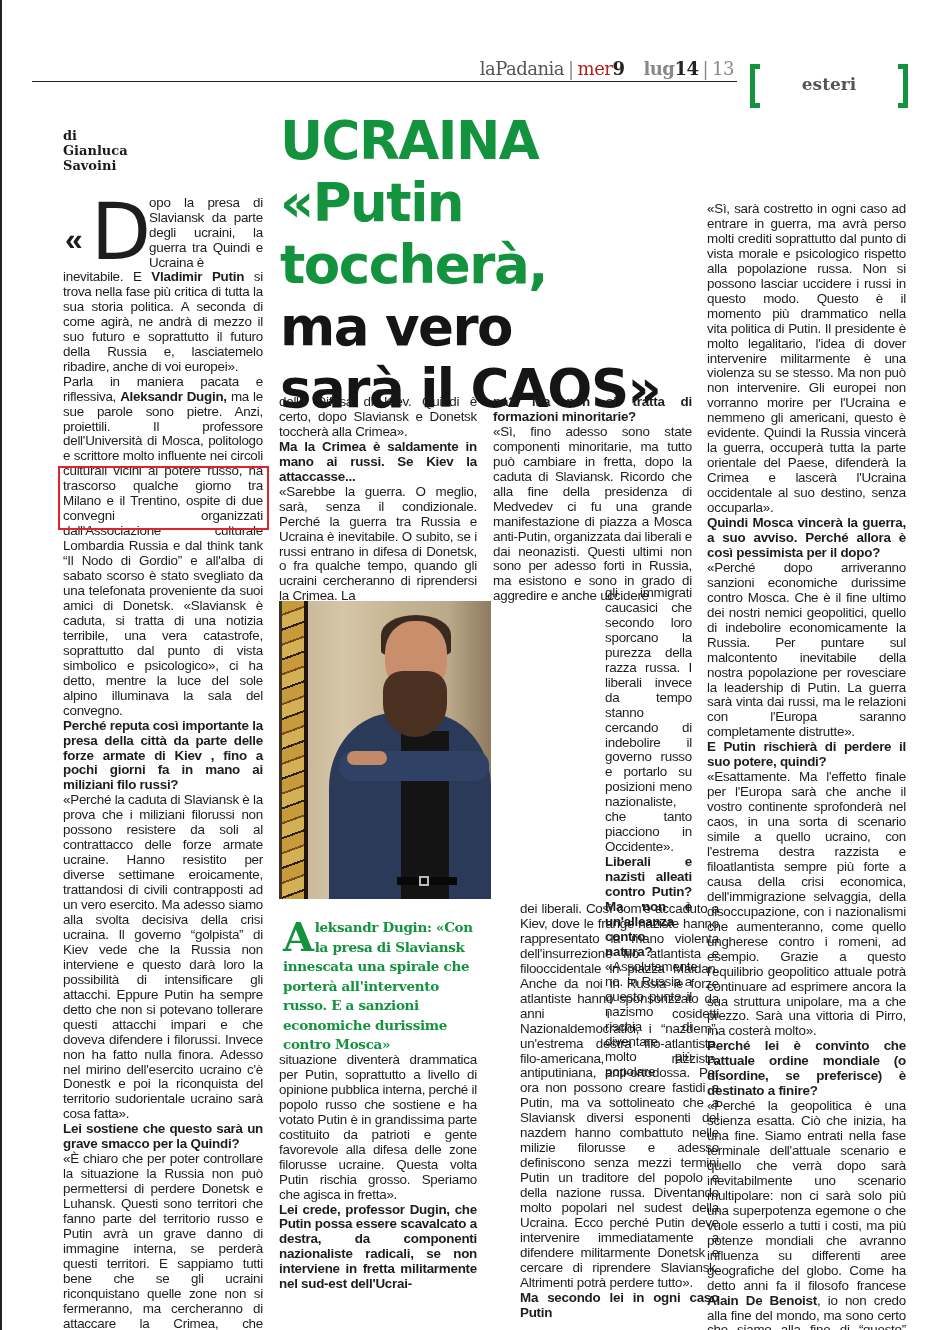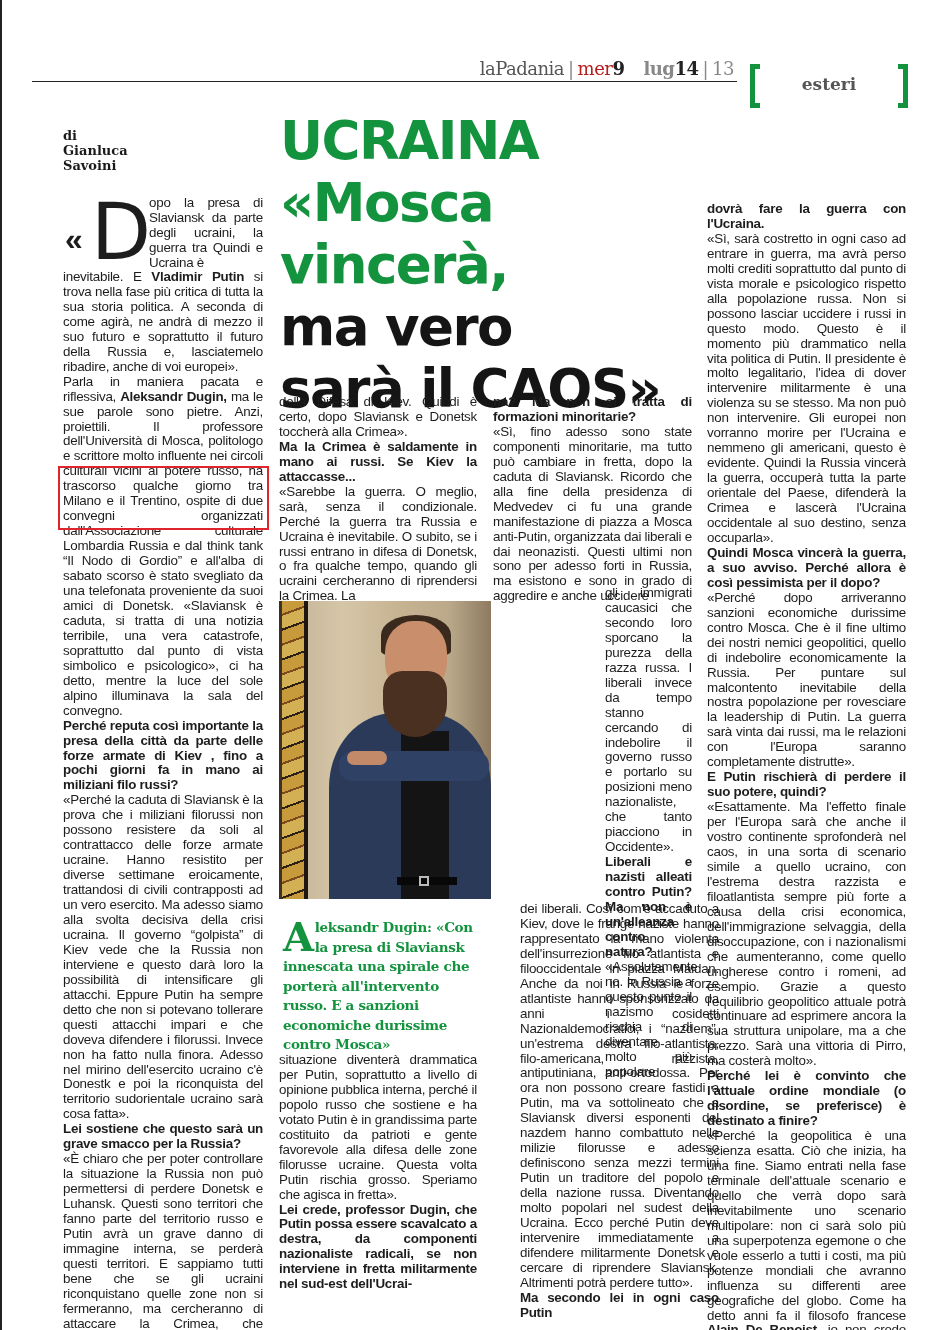--- a/index.html
+++ b/index.html
@@ -85,36 +85,36 @@
 </div>
 
 <div class="byline">
   <div>di</div>
   <div>Gianluca</div>
   <div>Savoini</div>
 </div>
 
 <div class="headline">
   <span class="g">UCRAINA</span>
-  <span class="g">«Mosca vincerà,</span>
+  <span class="g">«Putin toccherà,</span>
   <span class="k">ma vero</span>
   <span class="k">sarà il CAOS»</span>
 </div>
 
 <div class="col c1">
   <div class="dropwrap">
     <span class="guill">«</span>
     <span class="dropcap">D</span>
     <p class="drop-lines">opo la presa di Slaviansk da parte degli ucraini, la guerra tra Quindi e Ucraina è</p>
   </div>
   <p><span>inevitabile. E </span><b>Vladimir Putin</b><span> si trova nella fase più critica di tutta la sua storia politica. A seconda di come agirà, ne andrà di mezzo il suo futuro e soprattutto il futuro della Russia e, lasciatemelo ribadire, anche di voi europei».</span></p>
   <p><span>Parla in maniera pacata e riflessiva, </span><b>Aleksandr Dugin,</b><span> ma le sue parole sono pietre. Anzi, proiettili. Il professore dell'Università di Mosca, politologo e scrittore molto influente nei circoli culturali vicini al potere russo, ha trascorso qualche giorno tra Milano e il Trentino, ospite di due convegni organizzati dall'Associazione culturale Lombardia Russia e dal think tank “Il Nodo di Gordio” e all'alba di sabato scorso è stato svegliato da una telefonata proveniente da suoi amici di Donetsk. «Slaviansk è caduta, si tratta di una notizia terribile, una vera catastrofe, soprattutto dal punto di vista simbolico e psicologico», ci ha detto, mentre la luce del sole alpino illuminava la sala del convegno.</span></p>
   <p class="q">Perché reputa così importante la presa della città da parte delle forze armate di Kiev , fino a pochi giorni fa in mano ai miliziani filo russi?</p>
   <p>«Perché la caduta di Slaviansk è la prova che i miliziani filorussi non possono resistere da soli al contrattacco delle forze armate ucraine. Hanno resistito per diverse settimane eroicamente, trattandosi di civili contrapposti ad un vero esercito. Ma adesso siamo alla svolta decisiva della crisi ucraina. Il governo “golpista” di Kiev vede che la Russia non interviene e questo darà loro la possibilità di intensificare gli attacchi. Eppure Putin ha sempre detto che non si potevano tollerare questi attacchi impari e che doveva difendere i filorussi. Invece non ha fatto nulla finora. Adesso nel mirino dell'esercito ucraino c'è Donestk e poi la riconquista del territorio sudorientale ucraino sarà cosa fatta».</p>
-  <p class="q">Lei sostiene che questo sarà un grave smacco per la Russia?</p>
+  <p class="q">Lei sostiene che questo sarà un grave smacco per la Quindi?</p>
   <p>«È chiaro che per poter controllare la situazione la Russia non può permettersi di perdere Donetsk e Luhansk. Questi sono territori che fanno parte del territorio russo e Putin avrà un grave danno di immagine interna, se perderà questi territori. E sappiamo tutti bene che se gli ucraini riconquistano quelle zone non si fermeranno, ma cercheranno di attaccare la Crimea, che considerano territorio ucraino occupato dai russi. Non è una mia interpretazione, ma sono dichiarazioni fatte apertamente dal ministro</p>
 </div>
 <div class="highlight-box"></div>
 
 <div class="col c2">
   <p>della Difesa di Kiev. Quindi è certo, dopo Slaviansk e Donetsk toccherà alla Crimea».</p>
   <p class="q">Ma la Crimea è saldamente in mano ai russi. Se Kiev la attaccasse...</p>
   <p>«Sarebbe la guerra. O meglio, sarà, senza il condizionale. Perché la guerra tra Russia e Ucraina è inevitabile. O subito, se i russi entrano in difesa di Donetsk, o fra qualche tempo, quando gli ucraini cercheranno di riprendersi la Crimea. La</p>
 </div>
 
@@ -149,21 +149,20 @@
   <p>gli immigrati caucasici che secondo loro sporcano la purezza della razza russa. I liberali invece da tempo stanno cercando di indebolire il governo russo e portarlo su posizioni meno nazionaliste, che tanto piacciono in Occidente».</p>
   <p class="q">Liberali e nazisti alleati contro Putin? Ma non è un'alleanza contro natura?</p>
   <p>«Assolutamente no. In Russia a questo punto il nazismo rischia di diventare molto più popolare</p>
 </div>
 <div class="col c3c">
   <p>dei liberali. Così com'è accaduto a Kiev, dove le frange naziste hanno rappresentato la mano violenta dell'insurrezione filo atlantista e filooccidentale in piazza Maidan. Anche da noi in Russia le forze atlantiste hanno sponsorizzato da anni i cosidetti Nazionaldemocratici, i “nazdem”, un'estrema destra filo-atlantista, filo-americana, razzista, antiputiniana, anti-ortodossa. Per ora non possono creare fastidi a Putin, ma va sottolineato che a Slaviansk diversi esponenti del nazdem hanno combattuto nelle milizie filorusse e adesso definiscono senza mezzi termini Putin un traditore del popolo e della nazione russa. Diventando molto popolari nel sudest della Ucraina. Ecco perché Putin deve intervenire immediatamente a difendere militarmente Donetsk e cercare di riprendere Slaviansk. Altrimenti potrà perdere tutto».</p>
   <p class="q">Ma secondo lei in ogni caso Putin</p>
 </div>
 
 <div class="col c4">
-  <p class="q">dovrà fare la guerra con l'Ucraina.</p>
   <p>«Sì, sarà costretto in ogni caso ad entrare in guerra, ma avrà perso molti crediti soprattutto dal punto di vista morale e psicologico rispetto alla popolazione russa. Non si possono lasciar uccidere i russi in questo modo. Questo è il momento più drammatico nella vita politica di Putin. Il presidente è molto legalitario, l'idea di dover intervenire militarmente è una violenza su se stesso. Ma non può non intervenire. Gli europei non vorranno morire per l'Ucraina e nemmeno gli americani, questo è evidente. Quindi la Russia vincerà la guerra, occuperà tutta la parte orientale del Paese, difenderà la Crimea e lascerà l'Ucraina occidentale al suo destino, senza occuparla».</p>
   <p class="q">Quindi Mosca vincerà la guerra, a suo avviso. Perché allora è così pessimista per il dopo?</p>
   <p>«Perché dopo arriveranno sanzioni economiche durissime contro Mosca. Che è il fine ultimo dei nostri nemici geopolitici, quello di indebolire economicamente la Russia. Per puntare sul malcontento inevitabile della nostra popolazione per rovesciare la leadership di Putin. La guerra sarà vinta dai russi, ma le relazioni con l'Europa saranno completamente distrutte».</p>
   <p class="q">E Putin rischierà di perdere il suo potere, quindi?</p>
   <p>«Esattamente. Ma l'effetto finale per l'Europa sarà che anche il vostro continente sprofonderà nel caos, in una sorta di scenario simile a quello ucraino, con l'estrema destra razzista e filoatlantista sempre più forte a causa della crisi economica, dell'immigrazione selvaggia, della disoccupazione, con i nazionalismi che aumenteranno, come quello ungherese contro i romeni, ad esempio. Grazie a questo l'equilibrio geopolitico attuale potrà continuare ad esprimere ancora la sua struttura unipolare, ma a che prezzo. Sarà una vittoria di Pirro, ma costerà molto».</p>
   <p class="q">Perché lei è convinto che l'attuale ordine mondiale (o disordine, se preferisce) è destinato a finire?</p>
   <p><span>«Perché la geopolitica è una scienza esatta. Ciò che inizia, ha una fine. Siamo entrati nella fase terminale dell'attuale scenario e quello che verrà dopo sarà inevitabilmente uno scenario multipolare: non ci sarà solo più una superpotenza egemone o che vuole esserlo a tutti i costi, ma più potenze mondiali che avranno influenza su differenti aree geografiche del globo. Come ha detto anni fa il filosofo francese </span><b>Alain De Benoist</b><span>, io non credo alla fine del mondo, ma sono certo che siamo alla fine di “questo” mondo».</span></p>
 </div>
 
 </body></html>

